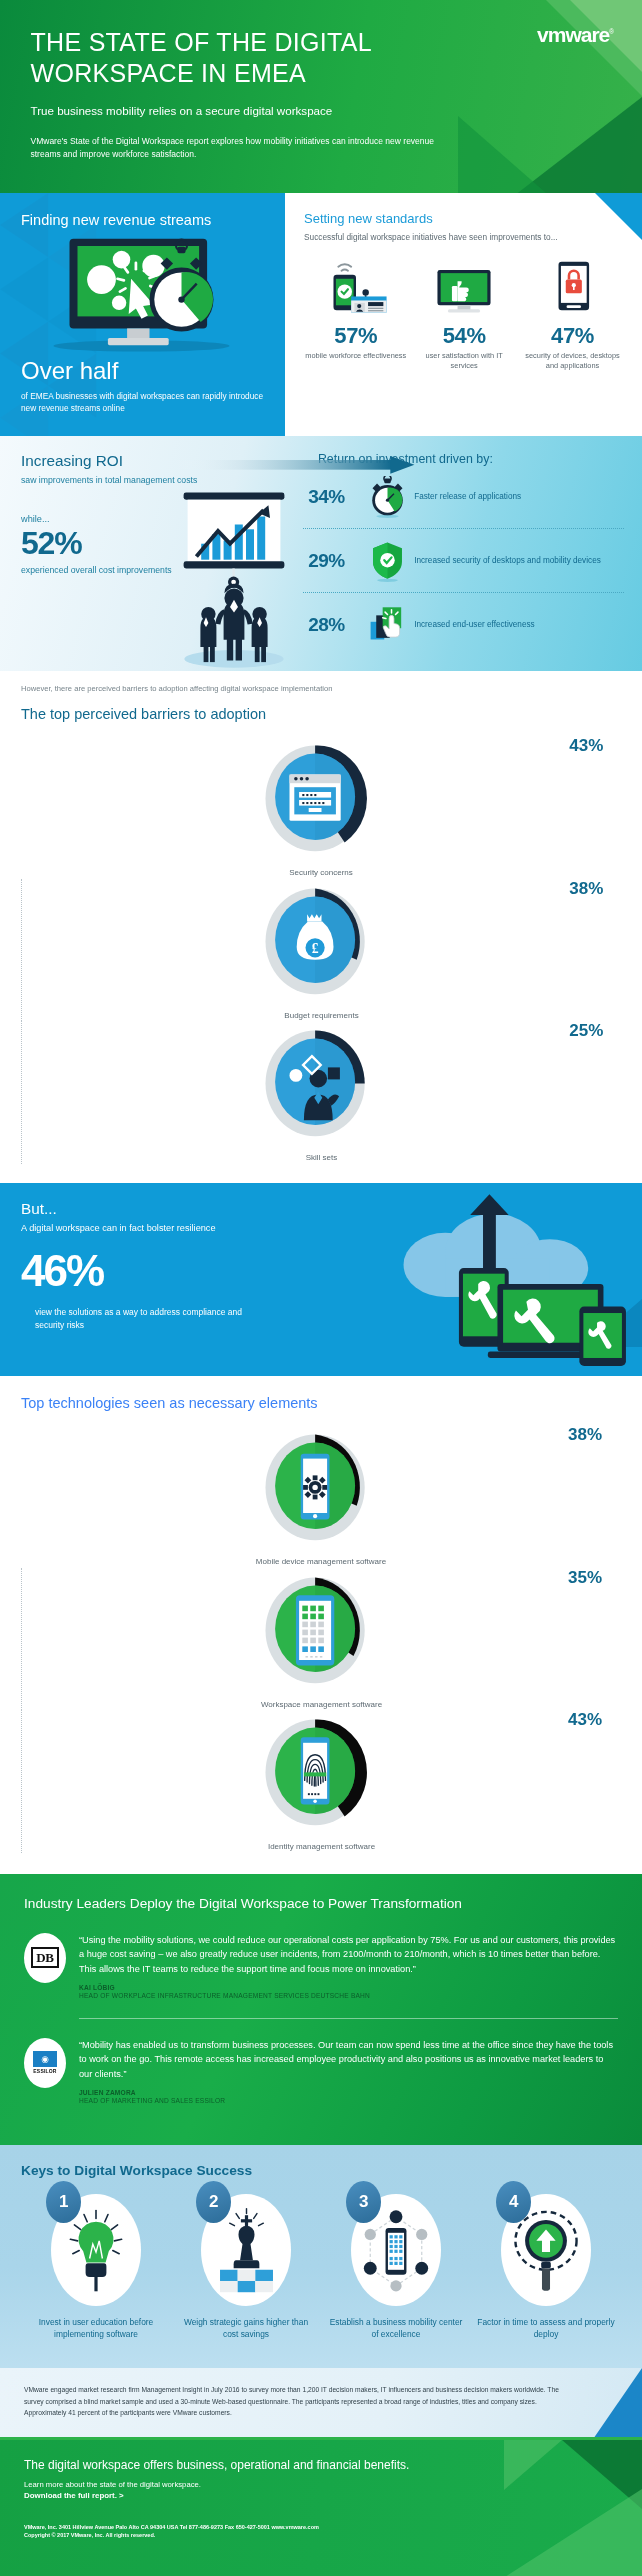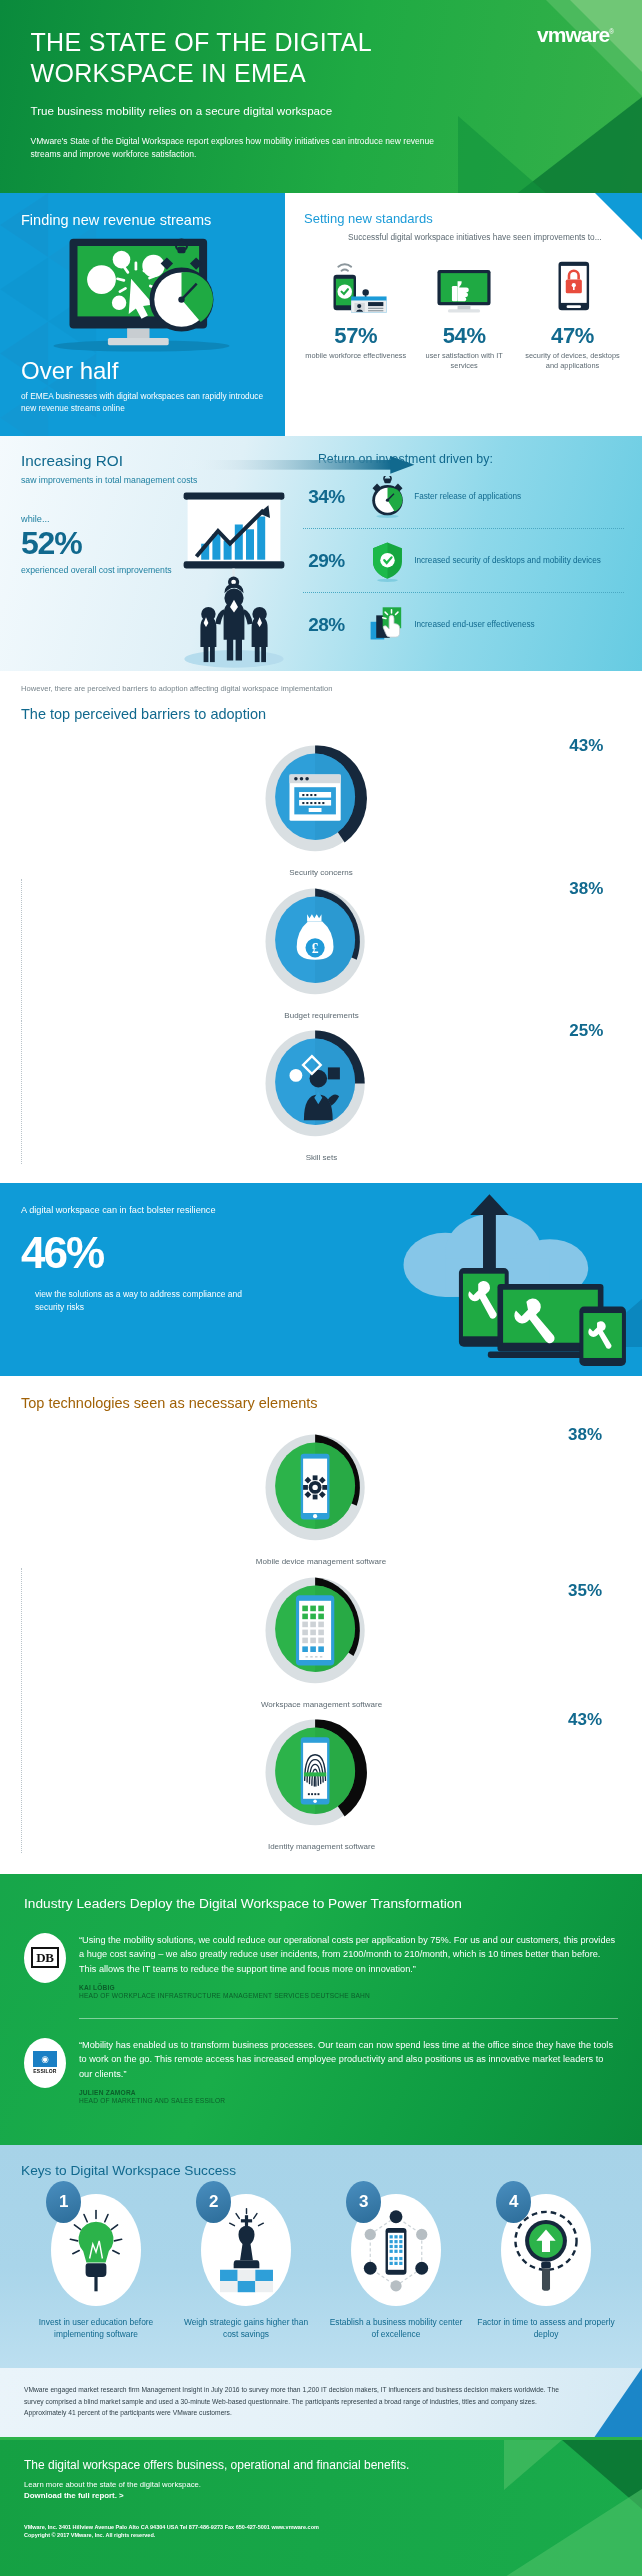--- a/index.html
+++ b/index.html
@@ -82,21 +82,21 @@
   }
   .sec2-left p.small {
     font-size: 8.3px; line-height: 1.5; margin-top: 4.8px; position: relative; z-index: 2;
   }
   .monitor-wrap { position: relative; z-index: 2; height: 117px; margin-top: 4.8px; }
 
   .sec2-right {
     flex: 1; background: #ffffff; padding: 17.7px 17.7px 17.7px 19px; position: relative;
   }
   .sec2-right h2 { color: #1b9bd8; font-size: 13px; font-weight: 400; }
-  .sec2-right p.lead { color: #5d6a72; font-size: 8.3px; line-height: 1.5; margin-top: 5.6px; margin-left: 44px; }
+  .sec2-right p.lead { color: #5d6a72; font-size: 8.3px; line-height: 1.5; margin-top: 5.6px; }
   .stat-row { display: flex; gap: 4.8px; margin-top: 13px; }
   .stat-cell { flex: 1; text-align: center; }
   .stat-icon { height: 58px; display: flex; align-items: flex-end; justify-content: center; }
   .stat-num { font-size: 22px; font-weight: 700; color: #11698e; margin-top: 8px; letter-spacing: -0.4px; }
   .stat-lbl { font-size: 7.4px; color: #5d6a72; line-height: 1.35; margin-top: 2.4px; }
   .blue-corner {
     position: absolute; top: 0; right: 0; width: 0; height: 0;
     border-left: 47px solid transparent; border-top: 47px solid #0f9bd7;
   }
 
@@ -140,21 +140,21 @@
   .but h2 { font-size: 15.3px; font-weight: 300; }
   .but p.sub { font-size: 9.2px; margin-top: 4.8px; }
   .but-pct { font-size: 44px; font-weight: 700; letter-spacing: -2px; margin-top: 16px; line-height: 1; }
   .but p.cap { font-size: 8.5px; line-height: 1.55; margin-top: 13px; max-width: 225px; margin-left: 14px; }
   .but-art { position: absolute; right: 0px; top: 11.2px; }
   .but-diag { position: absolute; right: 0; bottom: 29px; width: 0; height: 0;
     border-left: 56px solid transparent; border-bottom: 48px solid #0b87bf; }
 
   
   .tech { background: #fff; padding: 19px 21px 21px 21px; }
-  .tech h2 { color: #a16207; font-size: 14.5px; font-weight: 400; }
+  .tech h2 { color: #3b82f6; font-size: 14.5px; font-weight: 400; }
   .tech .donut-pct { color: #11698e; }
 
   
   .quotes {
     background: linear-gradient(115deg,#17a64a 0%, #19ad49 40%, #0e9b42 75%, #0a8b3b 100%);
     color: #fff; padding: 21px 24px 40px 24px; position: relative; overflow: hidden;
   }
   .quotes h2 { font-size: 13.7px; font-weight: 400; line-height: 1.35; }
   .quote-block { display: flex; gap: 13px; margin-top: 19px; }
   .logo-oval {
@@ -172,21 +172,21 @@
   .q-text { font-size: 9.2px; line-height: 1.6; }
   .q-name { font-size: 6.6px; font-weight: 700; color: #0b5e2a; margin-top: 7.2px; letter-spacing: 0.2px; }
   .q-role { font-size: 6.6px; color: #0b5e2a; line-height: 1.42; letter-spacing: 0.2px; }
   .q-div { height: 0.8px; background: rgba(255,255,255,.45); margin: 17.7px 0 0 55px; }
 
   
   .keys {
     background: linear-gradient(180deg,#a7d3e8 0%, #a9d5ea 55%, #bcdff0 100%);
     padding: 17.7px 21px 27px 21px;
   }
-  .keys h2 { color: #11698e; font-size: 13.7px; font-weight: 400; }
+  .keys h2 { color: #11698e; font-size: 13.7px; font-weight: 700; }
   .keys-row { display: flex; margin-top: 16px; }
   .key-cell { flex: 1; text-align: center; position: relative; padding: 0 4.8px; }
   .key-oval {
     width: 90px; height: 112px; border-radius: 50%; background: #fff;
     margin: 0 auto; position: relative; display: flex; align-items: center; justify-content: center;
   }
   .key-badge {
     position: absolute; left: -4.8px; top: -13px; width: 35px; height: 42px;
     border-radius: 50%; background: linear-gradient(160deg,#4a8fc0,#2c6c98);
     color: #fff; font-size: 17px; font-weight: 700;
@@ -555,20 +555,21 @@
           <circle cx="52" cy="68" r="8" fill="#fff"></circle>
           <path d="M92,98 q8,-10 14,-4 q-4,8 -10,12z" fill="#15283c"></path>
         </svg>
         <div class="donut-lbl">Skill sets</div>
       </div>
     </div>
   </section>
 
   <section class="but">
     <div class="but-diag"></div>
+    <h2>But...</h2>
     <p class="sub">A digital workspace can in fact bolster resilience</p>
     <div class="but-pct">46%</div>
     <p class="cap">view the solutions as a way to address compliance and security risks</p>
 
     <div class="but-art">
       <svg width="273" height="173" viewBox="0 0 340 215">
         <g fill="#86c6e8">
           <ellipse cx="95" cy="88" rx="52" ry="40"></ellipse>
           <ellipse cx="155" cy="72" rx="60" ry="48"></ellipse>
           <ellipse cx="225" cy="92" rx="48" ry="36"></ellipse>
@@ -625,21 +626,21 @@
               <rect x="64" y="84" width="6" height="6" transform="rotate(45 67 87)"></rect>
               <rect x="82" y="84" width="6" height="6" transform="rotate(45 85 87)"></rect>
             </g>
             <circle cx="76" cy="114" r="2.6" fill="#fff"></circle>
           </g>
         </svg>
         <div class="donut-lbl">Mobile device management software</div>
       </div>
 
       <div class="donut-cell">
-        <div class="donut-pct" style="right:19px;top:13px;">35%</div>
+        <div class="donut-pct" style="right:19px;top:0;">35%</div>
         <svg width="135" height="120" viewBox="0 0 168 150">
           <ellipse cx="76" cy="78" rx="62" ry="66" fill="#d9dfe2"></ellipse>
           <path d="M76,78 L76,12 A62,66 0 0,1 124,110 Z" fill="#0a0a0a"></path>
           <ellipse cx="76" cy="76" rx="50" ry="54" fill="#2cb34a"></ellipse>
           <path d="M76,76 L76,22 A50,54 0 0,1 76,130 Z" fill="#26a342" opacity=".6"></path>
           <g>
             <rect x="52" y="34" width="48" height="88" rx="5" fill="#2e9fd9"></rect>
             <rect x="56" y="41" width="40" height="74" fill="#fff"></rect>
             <g>
               <rect x="60" y="47" width="7" height="7" fill="#2cb34a"></rect>

